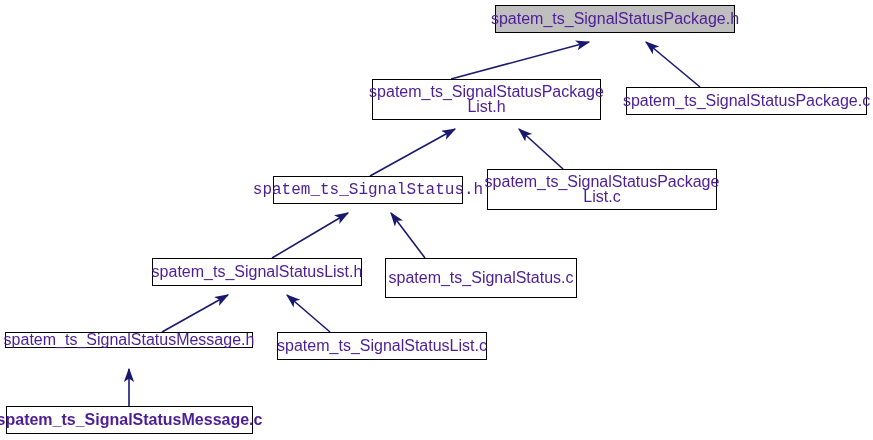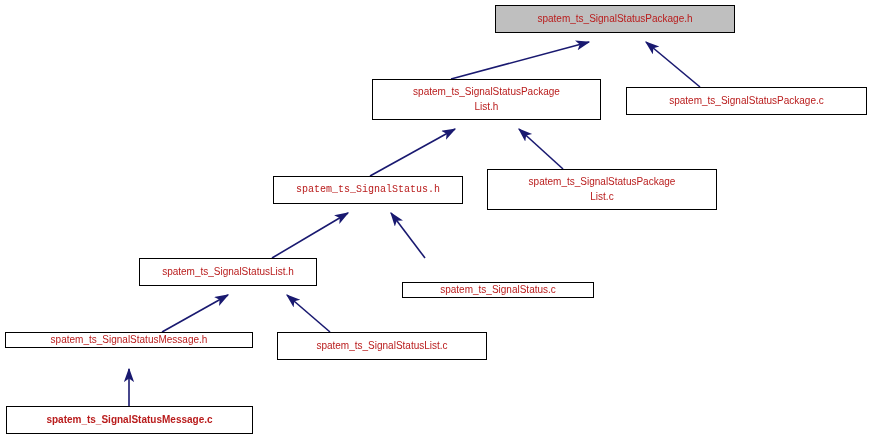--- a/index.html
+++ b/index.html
@@ -20,22 +20,22 @@
     left: 0;
     top: 0;
     width: 873px;
     height: 440px;
   }
   .node {
     position: absolute;
     box-sizing: border-box;
     border: 1px solid #000000;
     background: #ffffff;
-    color: #b91c1c;
-    font-size: 10px;
+    color: #4c1d95;
+    font-size: 16px;
     line-height: 14.5px;
     display: flex;
     align-items: center;
     justify-content: center;
     text-align: center;
     white-space: pre-line;
     z-index: 2;
     cursor: pointer;
   }
   .node.highlight {
@@ -71,20 +71,20 @@
   </svg>
 
   <div id="nodes-group">
       <div class="node highlight" style="left: 495px; top: 5px; width: 240px; height: 28px; background: rgb(191, 191, 191);"><span class="node-label">spatem_ts_SignalStatusPackage.h</span></div>
       <div class="node" style="left: 372px; top: 79px; width: 229px; height: 41px;"><span class="node-label">spatem_ts_SignalStatusPackage
 List.h</span></div>
       <div class="node" style="left: 626px; top: 87px; width: 241px; height: 28px;"><span class="node-label">spatem_ts_SignalStatusPackage.c</span></div>
       <div class="node" style="left: 273px; top: 176px; width: 190px; height: 28px; font-family: Liberation Mono, monospace;"><span class="node-label">spatem_ts_SignalStatus.h</span></div>
       <div class="node" style="left: 487px; top: 169px; width: 230px; height: 41px;"><span class="node-label">spatem_ts_SignalStatusPackage
 List.c</span></div>
-      <div class="node" style="left: 139px; top: 258px; width: 178px; height: 28px;"><span class="node-label">spatem_ts_SignalStatusList.h</span></div>
-      <div class="node" style="left: 402px; top: 258px; width: 192px; height: 16px; margin-top: 24px;"><span class="node-label">spatem_ts_SignalStatus.c</span></div>
+      <div class="node" style="left: 152px; top: 258px; width: 210px; height: 28px;"><span class="node-label">spatem_ts_SignalStatusList.h</span></div>
+      <div class="node" style="left: 385px; top: 258px; width: 192px; height: 40px;"><span class="node-label">spatem_ts_SignalStatus.c</span></div>
       <div class="node" style="left: 5px; top: 332px; width: 248px; height: 16px;"><span class="node-label">spatem_ts_SignalStatusMessage.h</span></div>
       <div class="node" style="left: 277px; top: 332px; width: 210px; height: 28px;"><span class="node-label">spatem_ts_SignalStatusList.c</span></div>
       <div class="node" style="left: 6px; top: 406px; width: 247px; height: 28px; font-weight: bold;"><span class="node-label">spatem_ts_SignalStatusMessage.c</span></div>
     </div>
 
 </div>
 
 </body></html>

